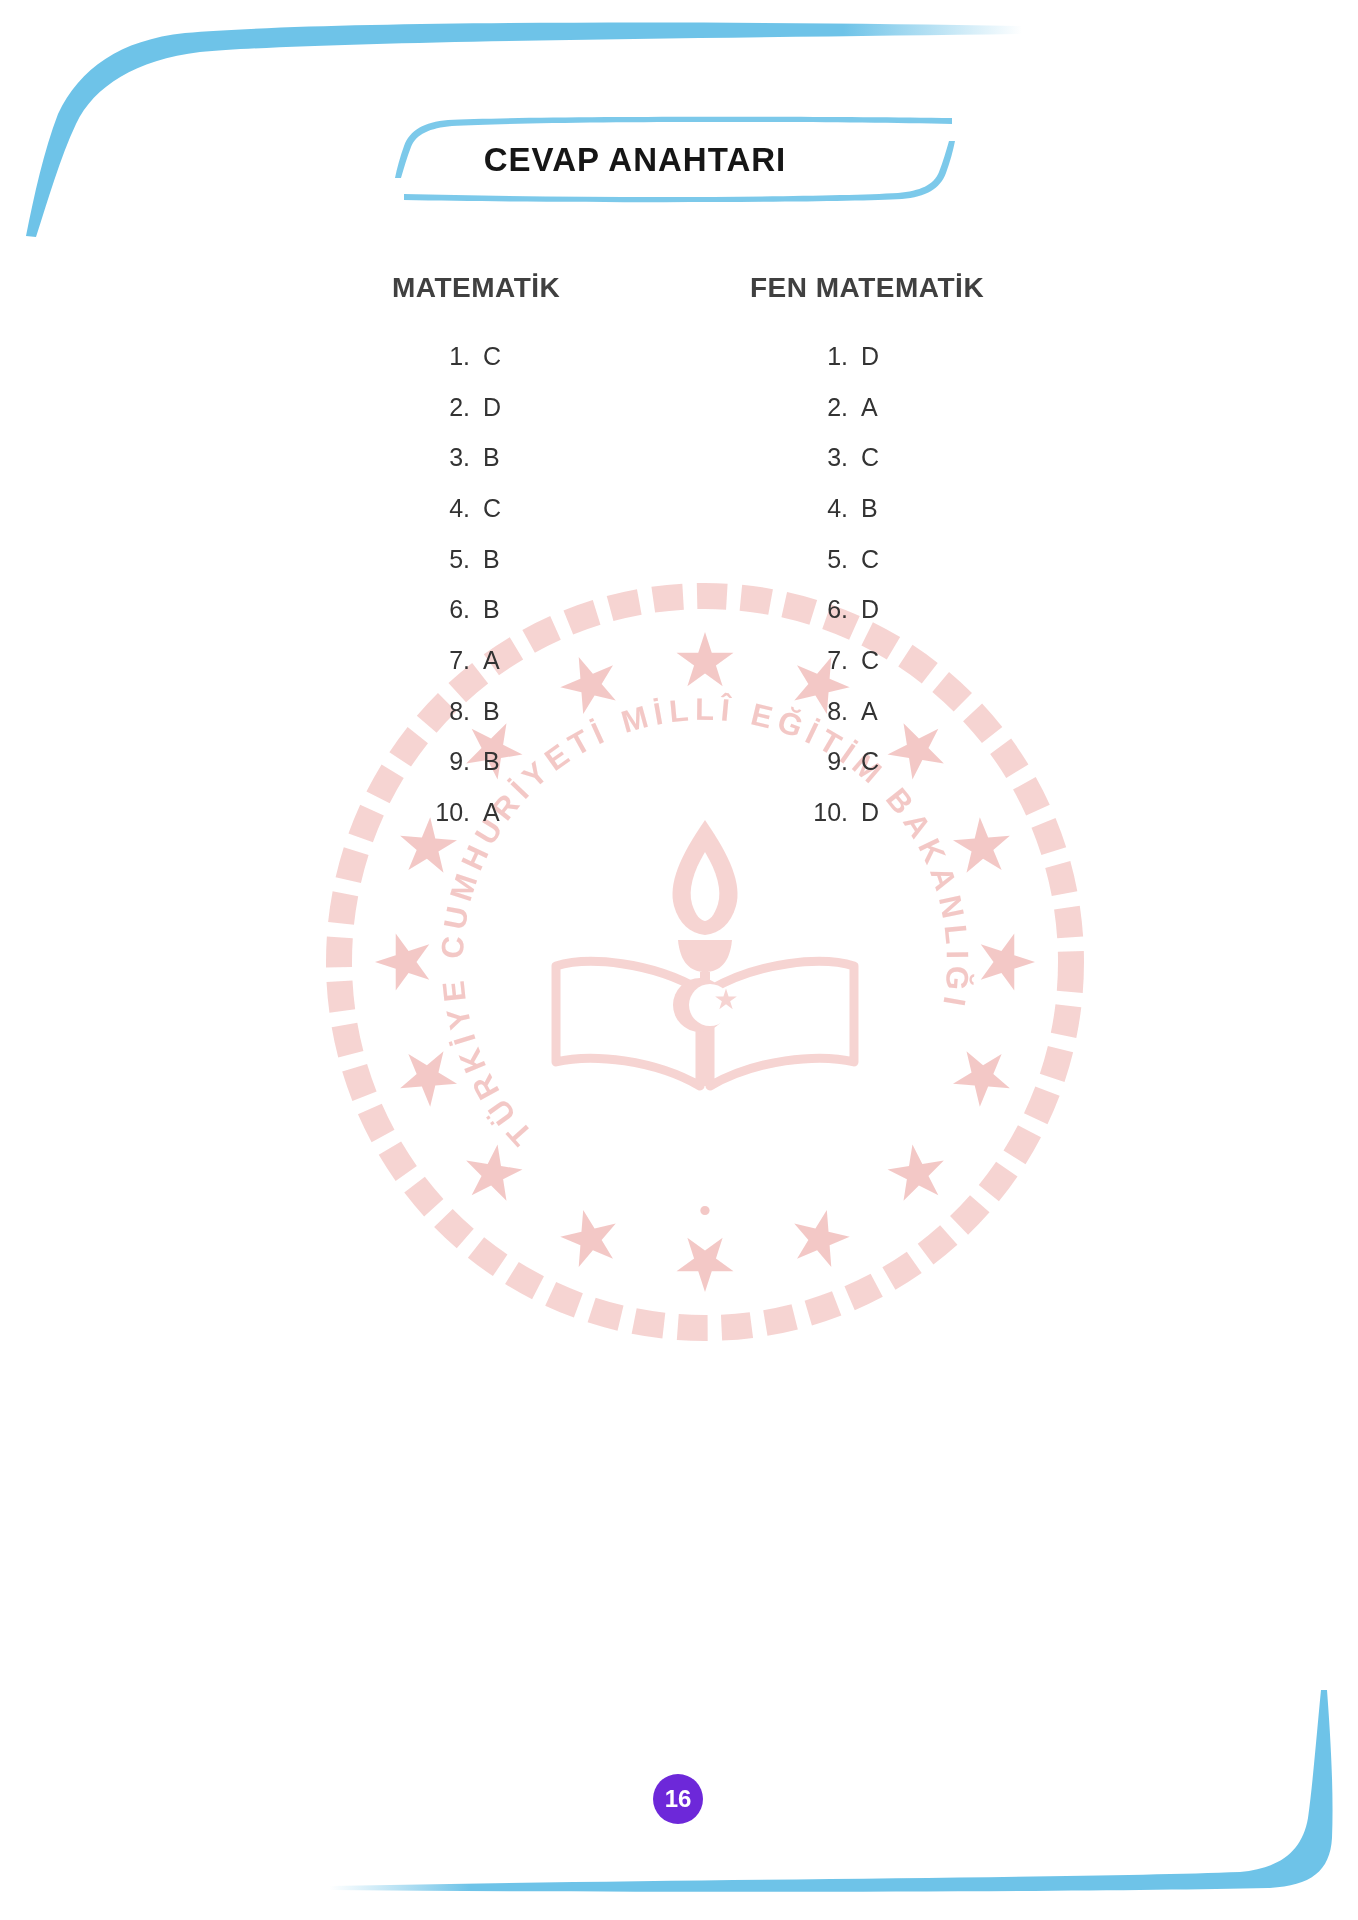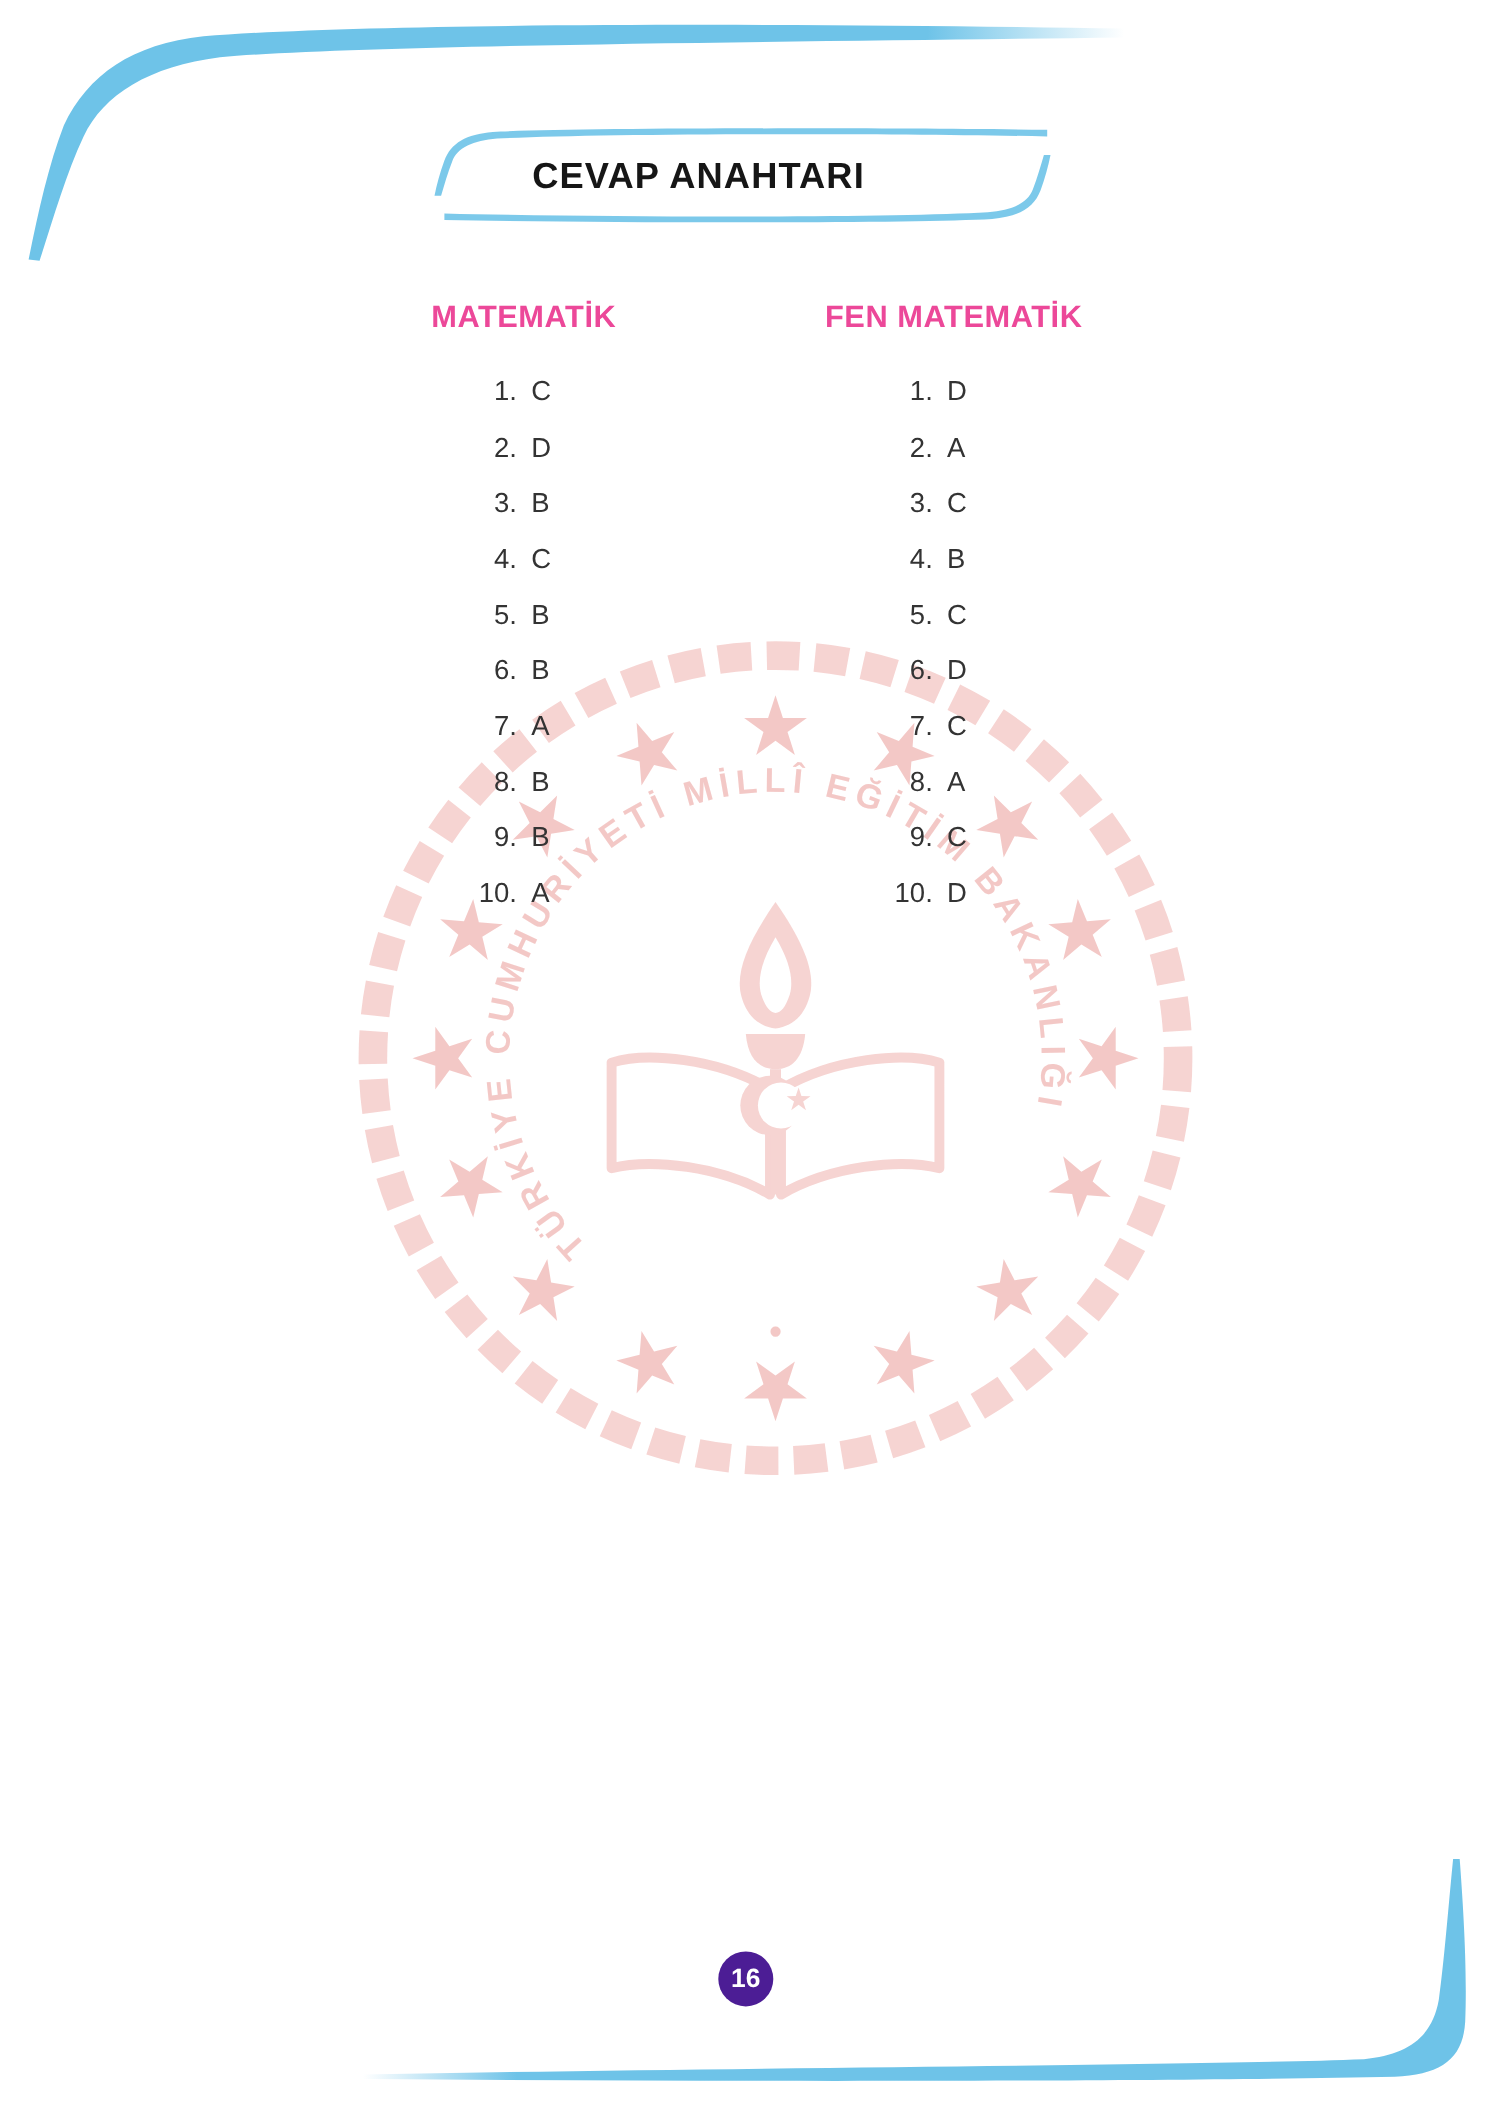--- a/index.html
+++ b/index.html
@@ -11,33 +11,33 @@
   .content{position:absolute;left:0;top:0;width:1254px;height:1920px;z-index:1;}
   .title-banner{
     position:absolute;left:393px;top:116px;width:574px;height:88px;
     display:flex;align-items:center;justify-content:center;
   }
   .title-banner h1{
     margin:0 90px 0 0;font-size:33px;font-weight:700;letter-spacing:1px;color:#161616;
   }
   .subject-heading{
     position:absolute;top:272px;margin:0;font-size:28px;font-weight:700;
-    letter-spacing:0.5px;color:#ec4899;white-space:nowrap;
+    letter-spacing:0.5px;color:#404040;white-space:nowrap;
   }
   .subject-heading.math{left:392px;}
   .subject-heading.science{left:750px;}
   .col{position:absolute;top:331px;}
   .col.math{left:400px;}
   .col.science{left:778px;}
   .row{height:50.7px;display:flex;align-items:center;font-size:25px;color:#333333;}
   .no{display:inline-block;width:70px;text-align:right;}
   .ch{margin-left:13px;}
   .page-badge{
     position:absolute;left:653px;top:1774px;width:50px;height:50px;border-radius:50%;
-    background:#4c1d95;color:#ffffff;font-size:24px;font-weight:700;
+    background:#6d28d9;color:#ffffff;font-size:24px;font-weight:700;
     display:flex;align-items:center;justify-content:center;
   }
 </style>
 </head>
 <body>
 
 <div class="page">
 
   <svg class="bg-art" viewBox="0 0 1358 1920" aria-hidden="true">
     <defs>

